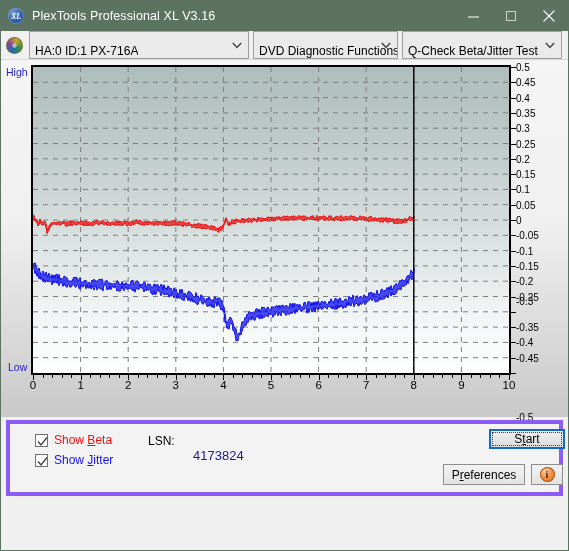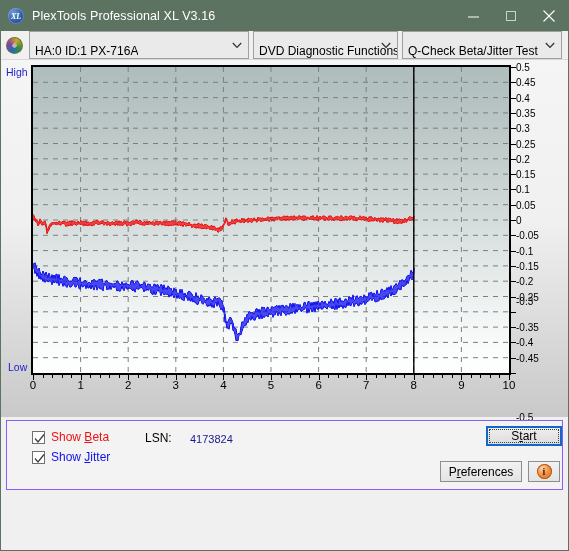--- a/index.html
+++ b/index.html
@@ -200,21 +200,21 @@
     height: 5px;
     background: #000;
   }
   .xtick-mark.minor { height: 3px; }
 
   
   .controls {
     flex: 0 0 auto;
     margin: 3px 5px 0 5px;
     height: 68px;
-    border: 1px solid #8b5cf6;
+    border: 4px solid #8b5cf6;
     background: #f3f3f3;
     position: relative;
   }
   .chk-row {
     position: absolute;
     display: flex;
     align-items: center;
     gap: 6px;
   }
   #chk-beta-row  { left: 25px; top: 9px; }
@@ -236,22 +236,22 @@
   #lsn-label {
     position: absolute;
     left: 138px;
     top: 10px;
     font-size: 12px;
     color: #000;
   }
   #lsn-value {
     position: absolute;
     left: 183px;
-    top: 12px;
-    font-size: 11px;
+    top: 24px;
+    font-size: 13px;
     color: #1a1a8c;
   }
 
   .btn {
     position: absolute;
     background: linear-gradient(to bottom, #f2f2f2, #e3e3e3);
     border: 1px solid #8d8d8d;
     font-size: 12px;
     color: #000;
     display: flex;

